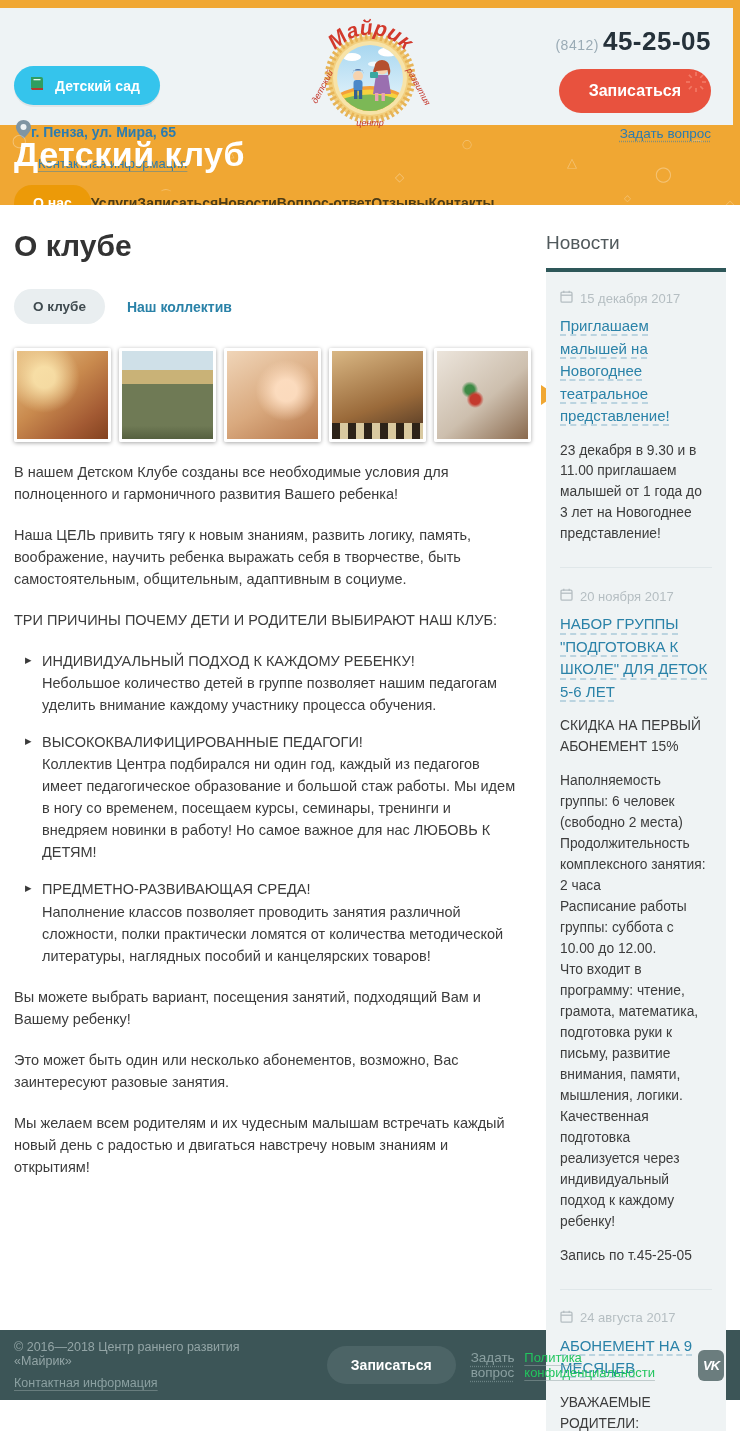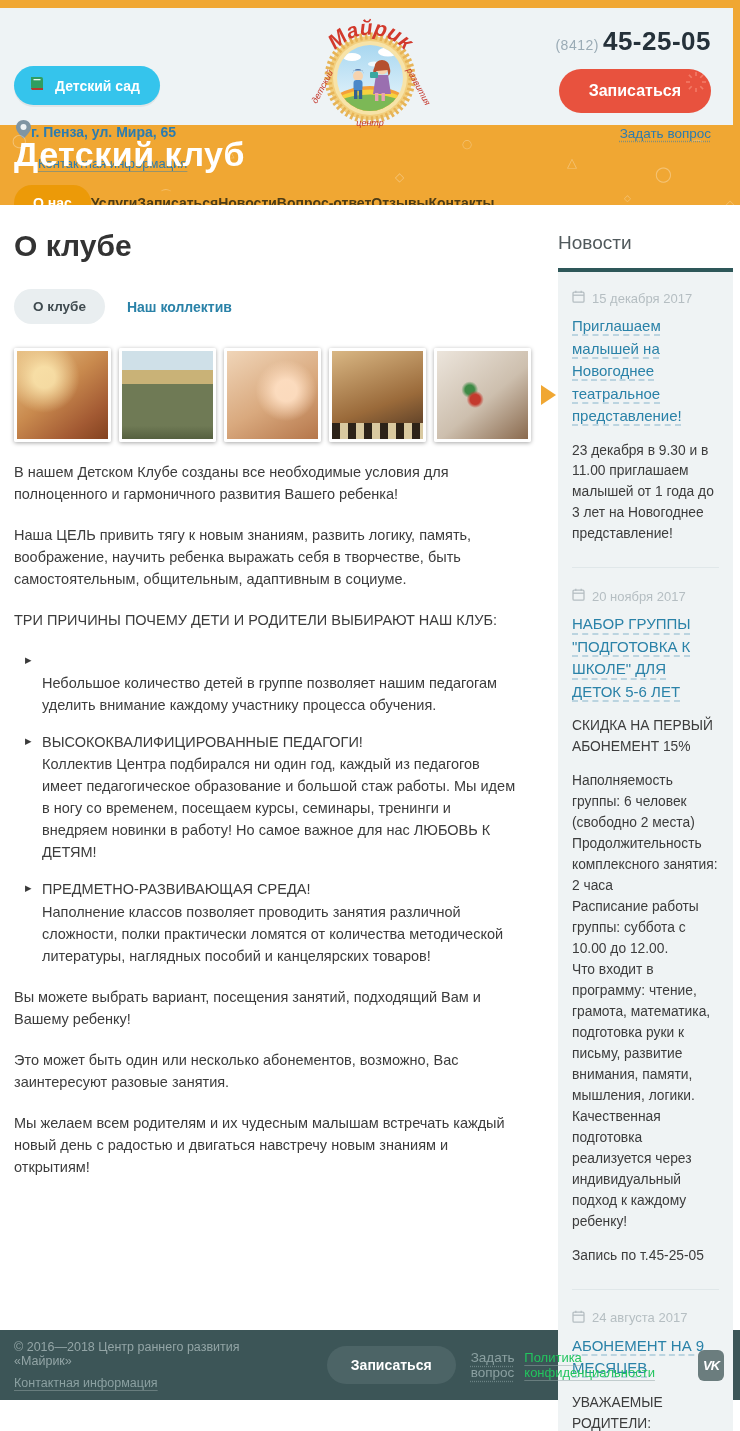--- a/index.html
+++ b/index.html
@@ -56,21 +56,21 @@
   }
   .doodle { position:absolute; color:rgba(255,255,255,.33); pointer-events:none; }
   .doodle.d1::before{content:"◯";font-size:13px;} .doodle.d2::before{content:"△";font-size:11px;}
   .doodle.d3::before{content:"◇";font-size:12px;} .doodle.d4::before{content:"◯";font-size:9px;}
   .doodle.d5::before{content:"△";font-size:13px;} .doodle.d6::before{content:"◇";font-size:9px;}
   .doodle.d7::before{content:"⌒";font-size:14px;} .doodle.d8::before{content:"△";font-size:9px;}
   .doodle.d9::before{content:"◯";font-size:15px;} .doodle.d10::before{content:"◇";font-size:13px;}
   .doodle.d11::before{content:"△";font-size:12px;} .doodle.d12::before{content:"⌒";font-size:12px;}
 
   
-  .content { display:flex; padding:24px 7px 0 14px; height:1125px;gap:12px; }
+  .content { display:flex; padding:24px 7px 0 14px; height:1125px; }
   .main-col { width:505px; }
   .page-title { font-size:30px; font-weight:800; color:#333; margin-bottom:26px; }
   .tabs { display:flex; align-items:center; margin-bottom:24px; }
   .tab-pill {
     background:#e9eef0; color:#3f4a4f; font-size:13.5px; font-weight:bold;
     padding:10px 19px; border-radius:20px; text-decoration:none;
   }
   .tab-link { margin-left:22px; color:#2a82a8; font-size:14px; font-weight:bold; text-decoration:none; }
 
   .carousel { display:flex; align-items:center; margin-bottom:10px; }
@@ -290,21 +290,21 @@
       <div class="photo p5"></div>
       <button class="carousel-next" aria-label="next"></button>
     </div>
 
     <p>В нашем Детском Клубе созданы все необходимые условия для полноценного и гармоничного развития Вашего ребенка!</p>
     <p>Наша ЦЕЛЬ привить тягу к новым знаниям, развить логику, память, воображение, научить ребенка выражать себя в творчестве, быть самостоятельным, общительным, адаптивным в социуме.</p>
     <p>ТРИ ПРИЧИНЫ ПОЧЕМУ ДЕТИ И РОДИТЕЛИ ВЫБИРАЮТ НАШ КЛУБ:</p>
 
     <ul class="reasons">
       <li>
-        <br>
+        <span>ИНДИВИДУАЛЬНЫЙ ПОДХОД К КАЖДОМУ РЕБЕНКУ!</span><br>
         <span>Небольшое количество детей в группе позволяет нашим педагогам уделить внимание каждому участнику процесса обучения.</span>
       </li>
       <li>
         <span>ВЫСОКОКВАЛИФИЦИРОВАННЫЕ ПЕДАГОГИ!</span><br>
         <span>Коллектив Центра подбирался ни один год, каждый из педагогов имеет педагогическое образование и большой стаж работы. Мы идем в ногу со временем, посещаем курсы, семинары, тренинги и внедряем новинки в работу! Но самое важное для нас ЛЮБОВЬ К ДЕТЯМ!</span>
       </li>
       <li>
         <span>ПРЕДМЕТНО-РАЗВИВАЮЩАЯ СРЕДА!</span><br>
         <span>Наполнение классов позволяет проводить занятия различной сложности, полки практически ломятся от количества методической литературы, наглядных пособий и канцелярских товаров!</span>
       </li>

